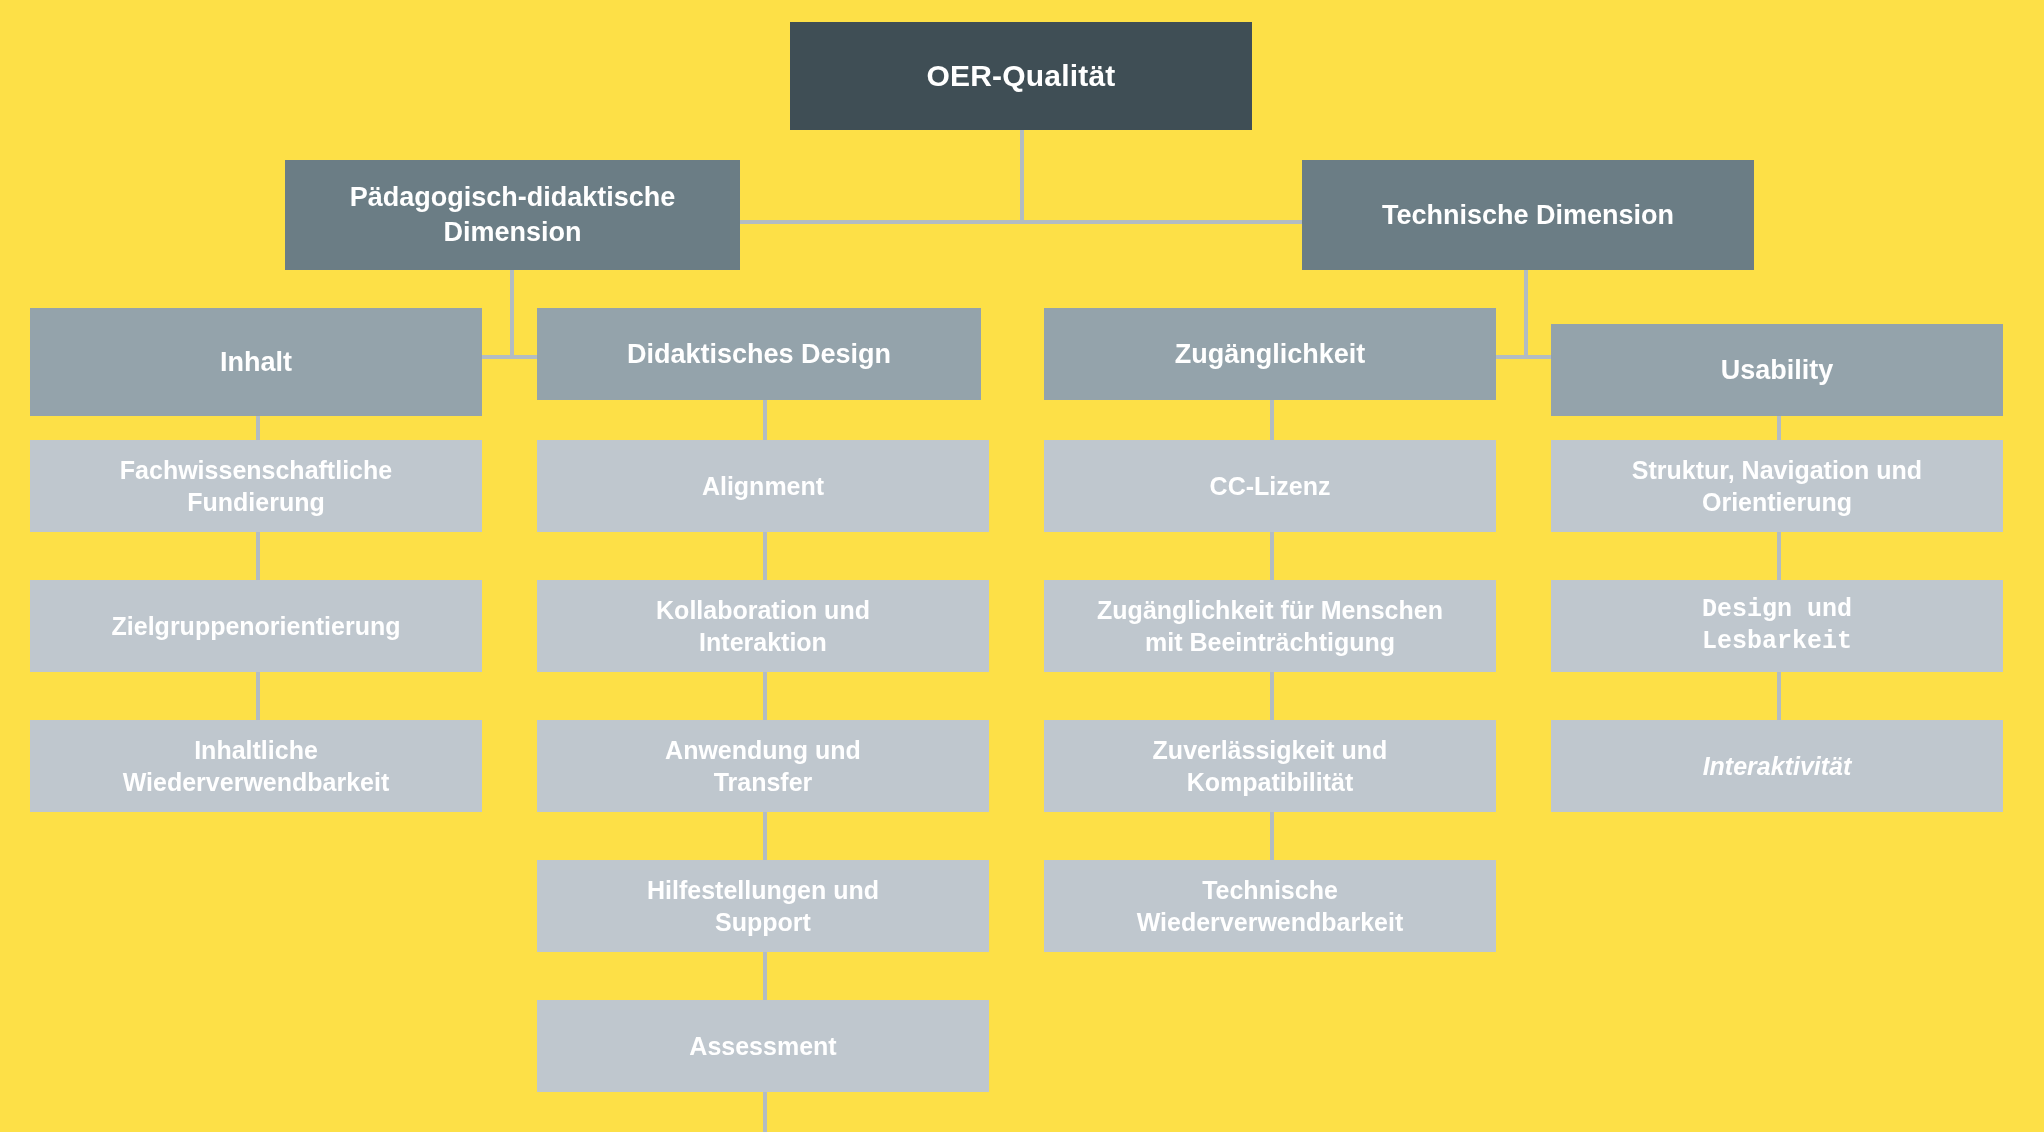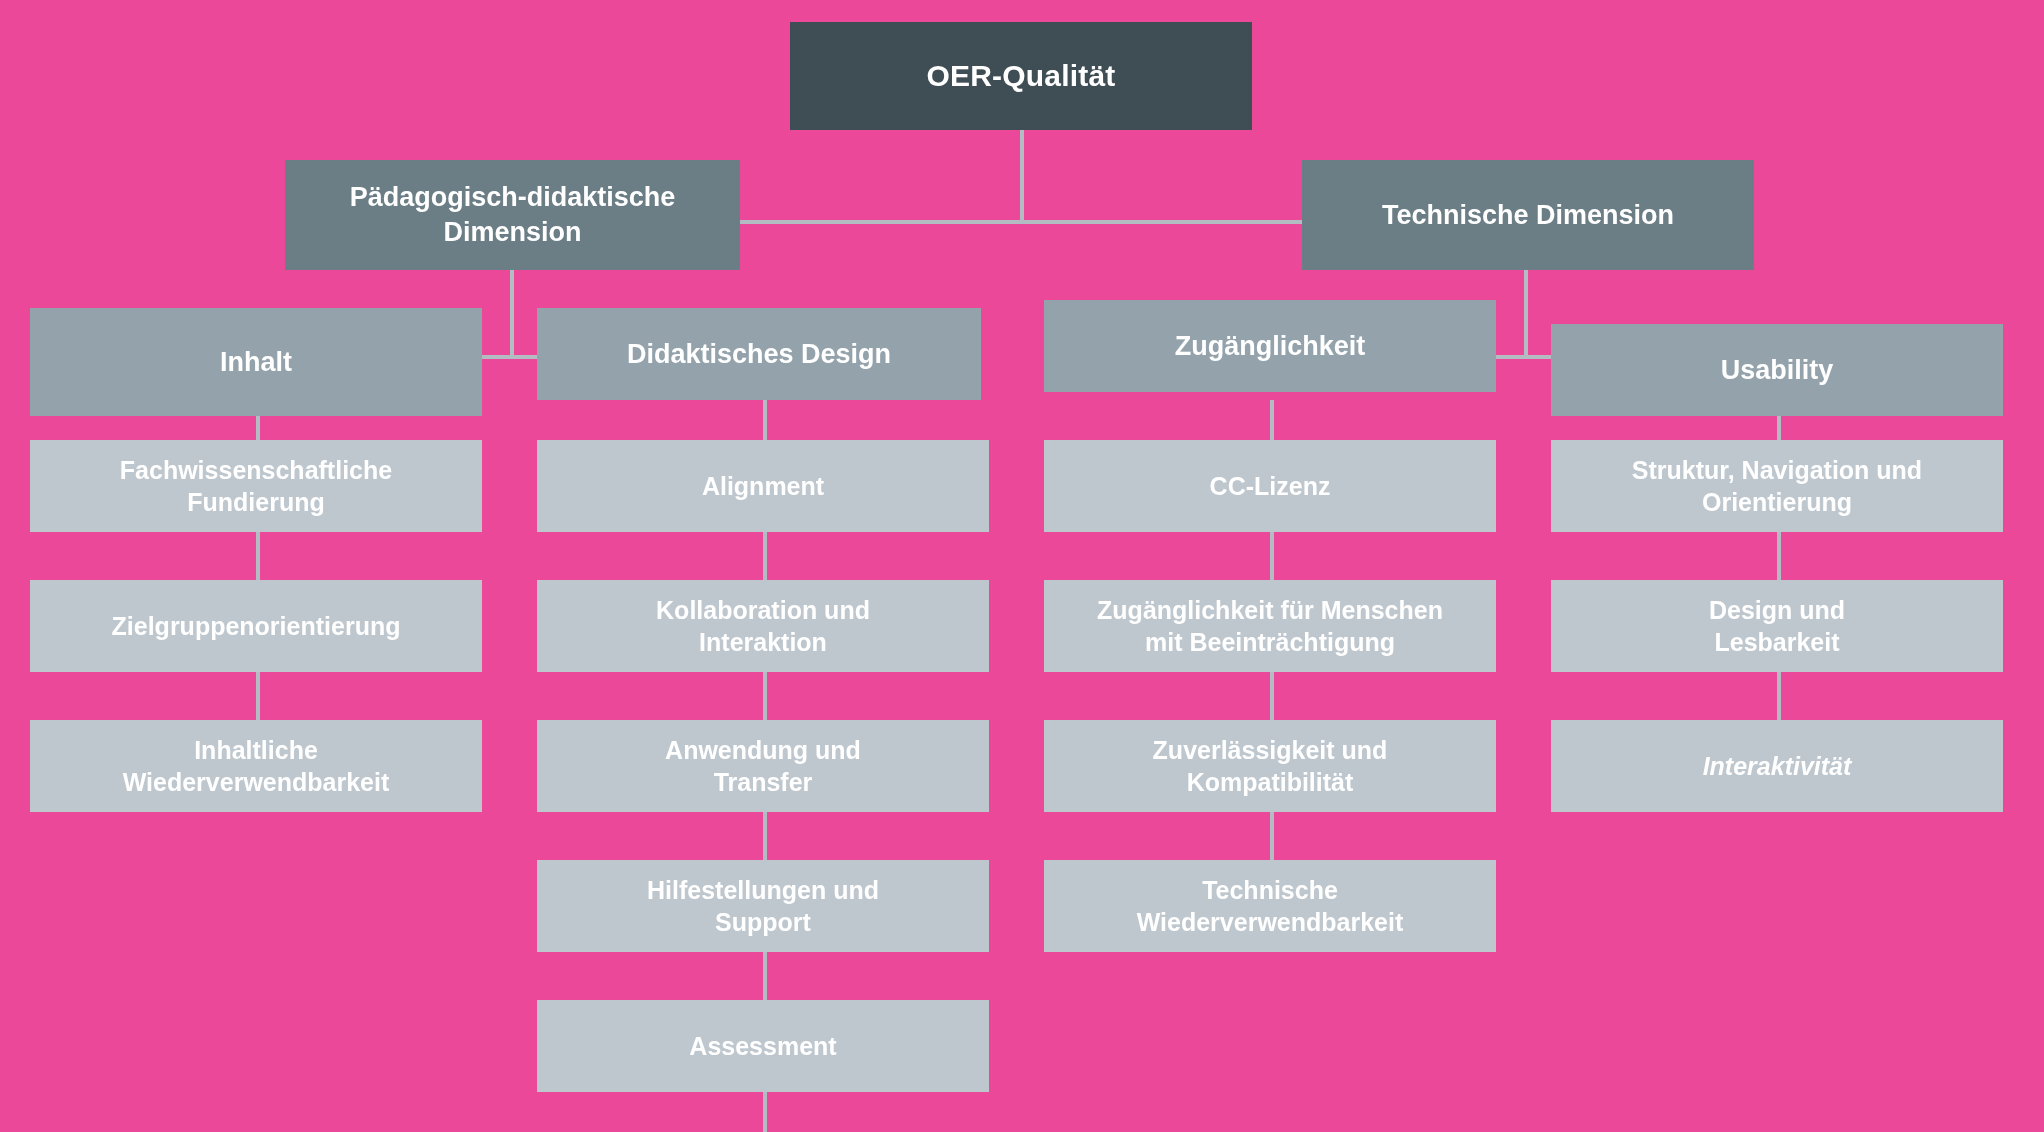--- a/index.html
+++ b/index.html
@@ -7,21 +7,21 @@
     padding: 0;
     background: #ffffff;
   }
   body {
     font-family: "Liberation Sans", sans-serif;
   }
   #diagram {
     position: relative;
     width: 2044px;
     height: 1132px;
-    background: #ec4899;
+    background: #fde047;
     overflow: hidden;
   }
   .node {
     position: absolute;
     box-sizing: border-box;
     display: flex;
     align-items: center;
     justify-content: center;
     text-align: center;
     color: #ffffff;
@@ -99,21 +99,21 @@
   </div>
 
   <div class="node lvl-cat" style="left:30px; top:308px; width:452px; height:108px;">
     <span class="node-label">Inhalt</span>
   </div>
 
   <div class="node lvl-cat" style="left:537px; top:308px; width:444px; height:92px;">
     <span class="node-label">Didaktisches Design</span>
   </div>
 
-  <div class="node lvl-cat" style="left:1044px; top:300px; width:452px; height:92px;">
+  <div class="node lvl-cat" style="left:1044px; top:308px; width:452px; height:92px;">
     <span class="node-label">Zugänglichkeit</span>
   </div>
 
   <div class="node lvl-cat" style="left:1551px; top:308px; width:452px; height:92px;margin-top:16px;">
     <span class="node-label">Usability</span>
   </div>
 
   <div class="node lvl-leaf" style="left:30px; top:440px; width:452px; height:92px;">
     <span class="node-label">Fachwissenschaftliche
 Fundierung</span>
@@ -158,21 +158,21 @@
   </div>
   <div class="node lvl-leaf" style="left:1044px; top:860px; width:452px; height:92px;">
     <span class="node-label">Technische
 Wiederverwendbarkeit</span>
   </div>
 
   <div class="node lvl-leaf" style="left:1551px; top:440px; width:452px; height:92px;">
     <span class="node-label">Struktur, Navigation und
 Orientierung</span>
   </div>
-  <div class="node lvl-leaf" style="left:1551px; top:580px; width:452px; height:92px;">
+  <div class="node lvl-leaf" style="left:1551px; top:580px; width:452px; height:92px;font-family:Liberation Mono, monospace;">
     <span class="node-label">Design und
 Lesbarkeit</span>
   </div>
   <div class="node lvl-leaf" style="left:1551px; top:720px; width:452px; height:92px;font-style:italic;">
     <span class="node-label">Interaktivität</span>
   </div>
 
 </div>
 
 </body></html>

